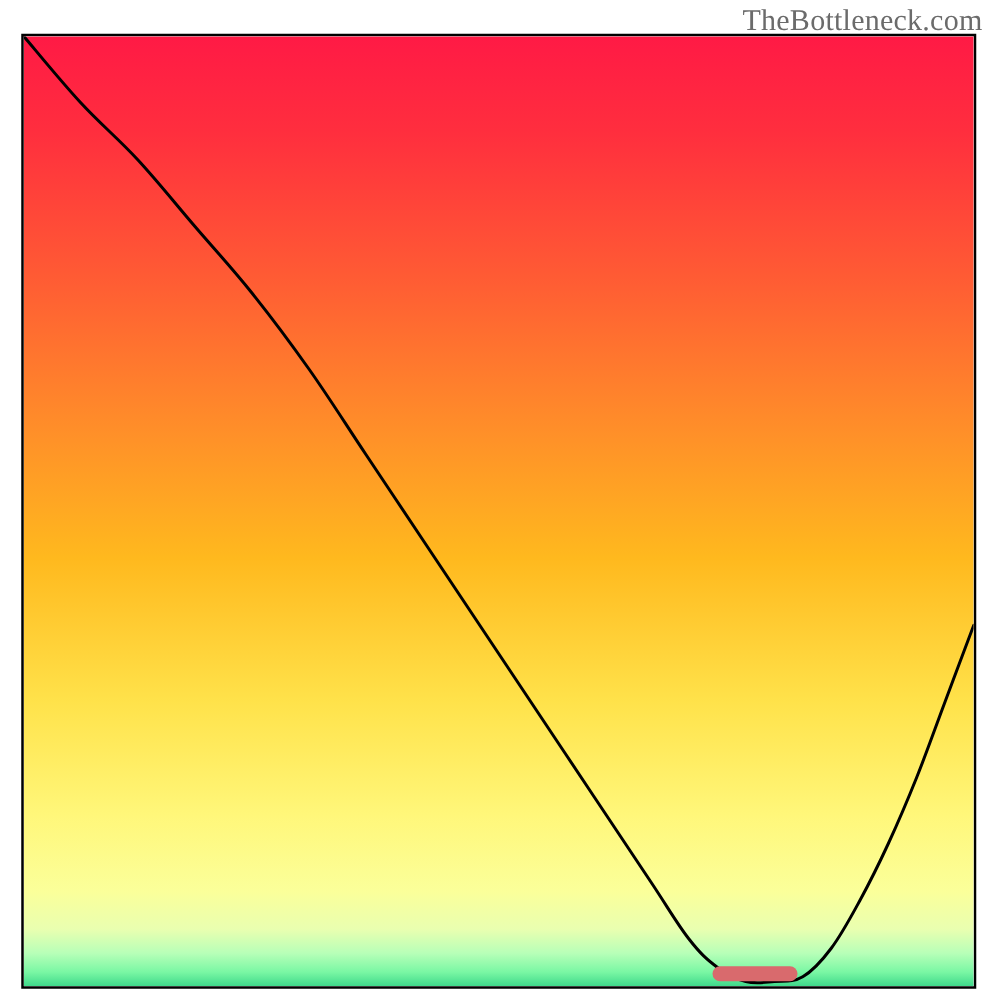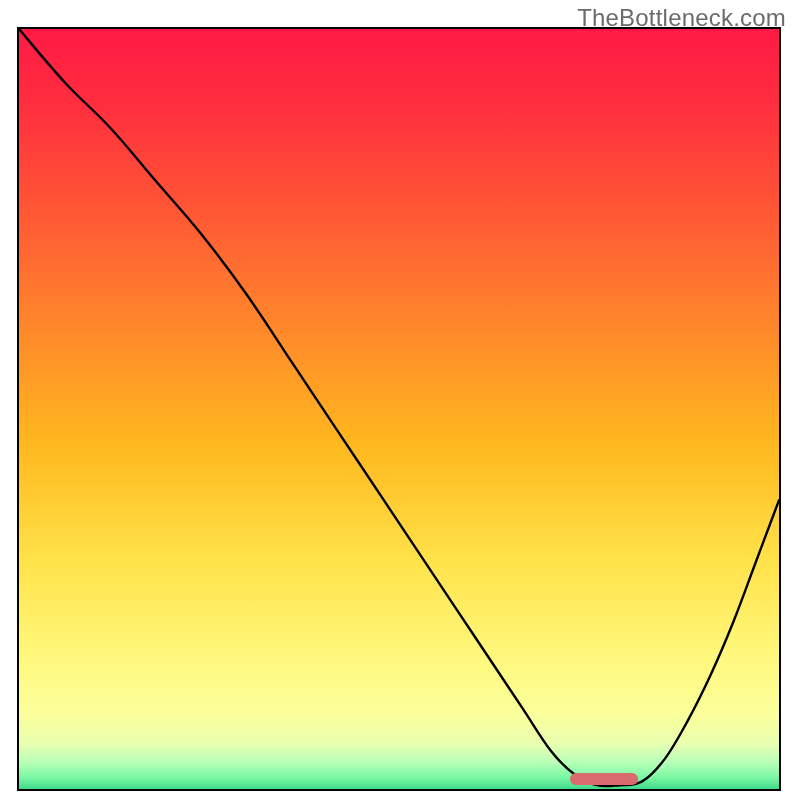--- a/index.html
+++ b/index.html
@@ -8,20 +8,21 @@
     width: 800px;
     height: 800px;
     background: #ffffff;
     font-family: Arial, Helvetica, sans-serif;
     overflow: hidden;
   }
   .wrap {
     position: relative;
     width: 800px;
     height: 800px;
+    font-family: Liberation Serif, serif;
   }
   .watermark {
     position: absolute;
     top: 4px;
     right: 14px;
     font-size: 24px;
     font-weight: 400;
     color: #6b6b6b;
     letter-spacing: 0.2px;
   }

